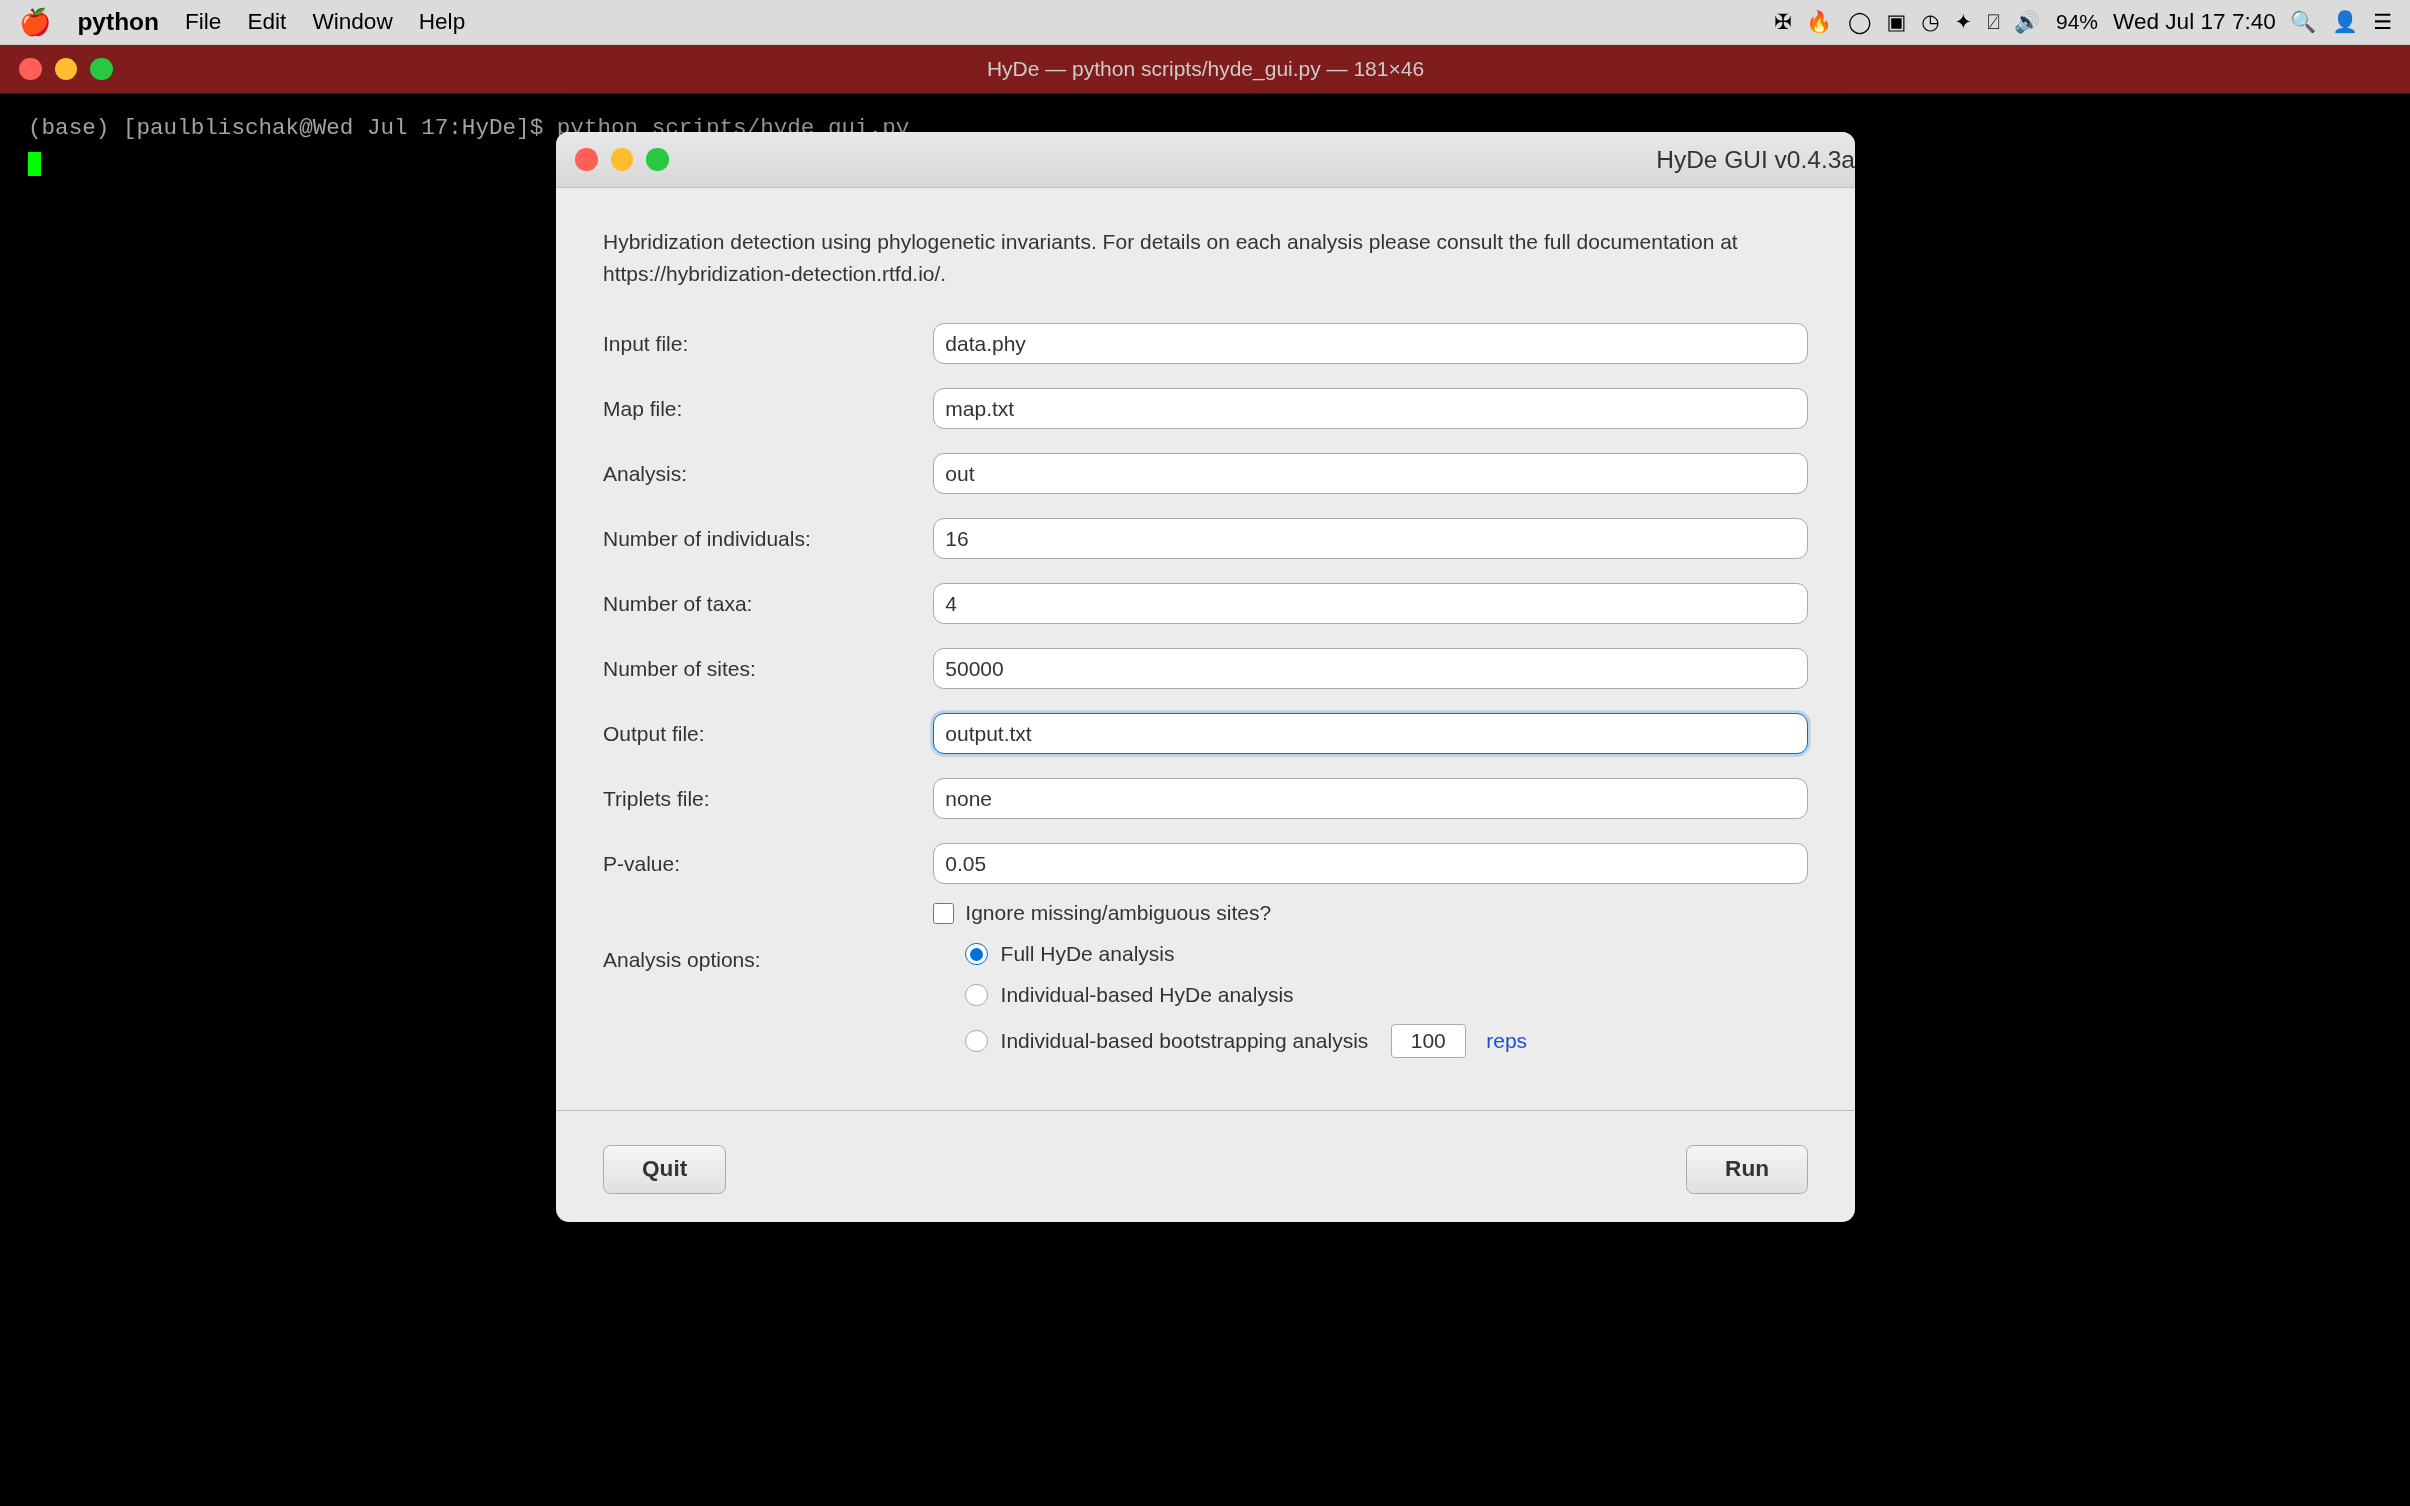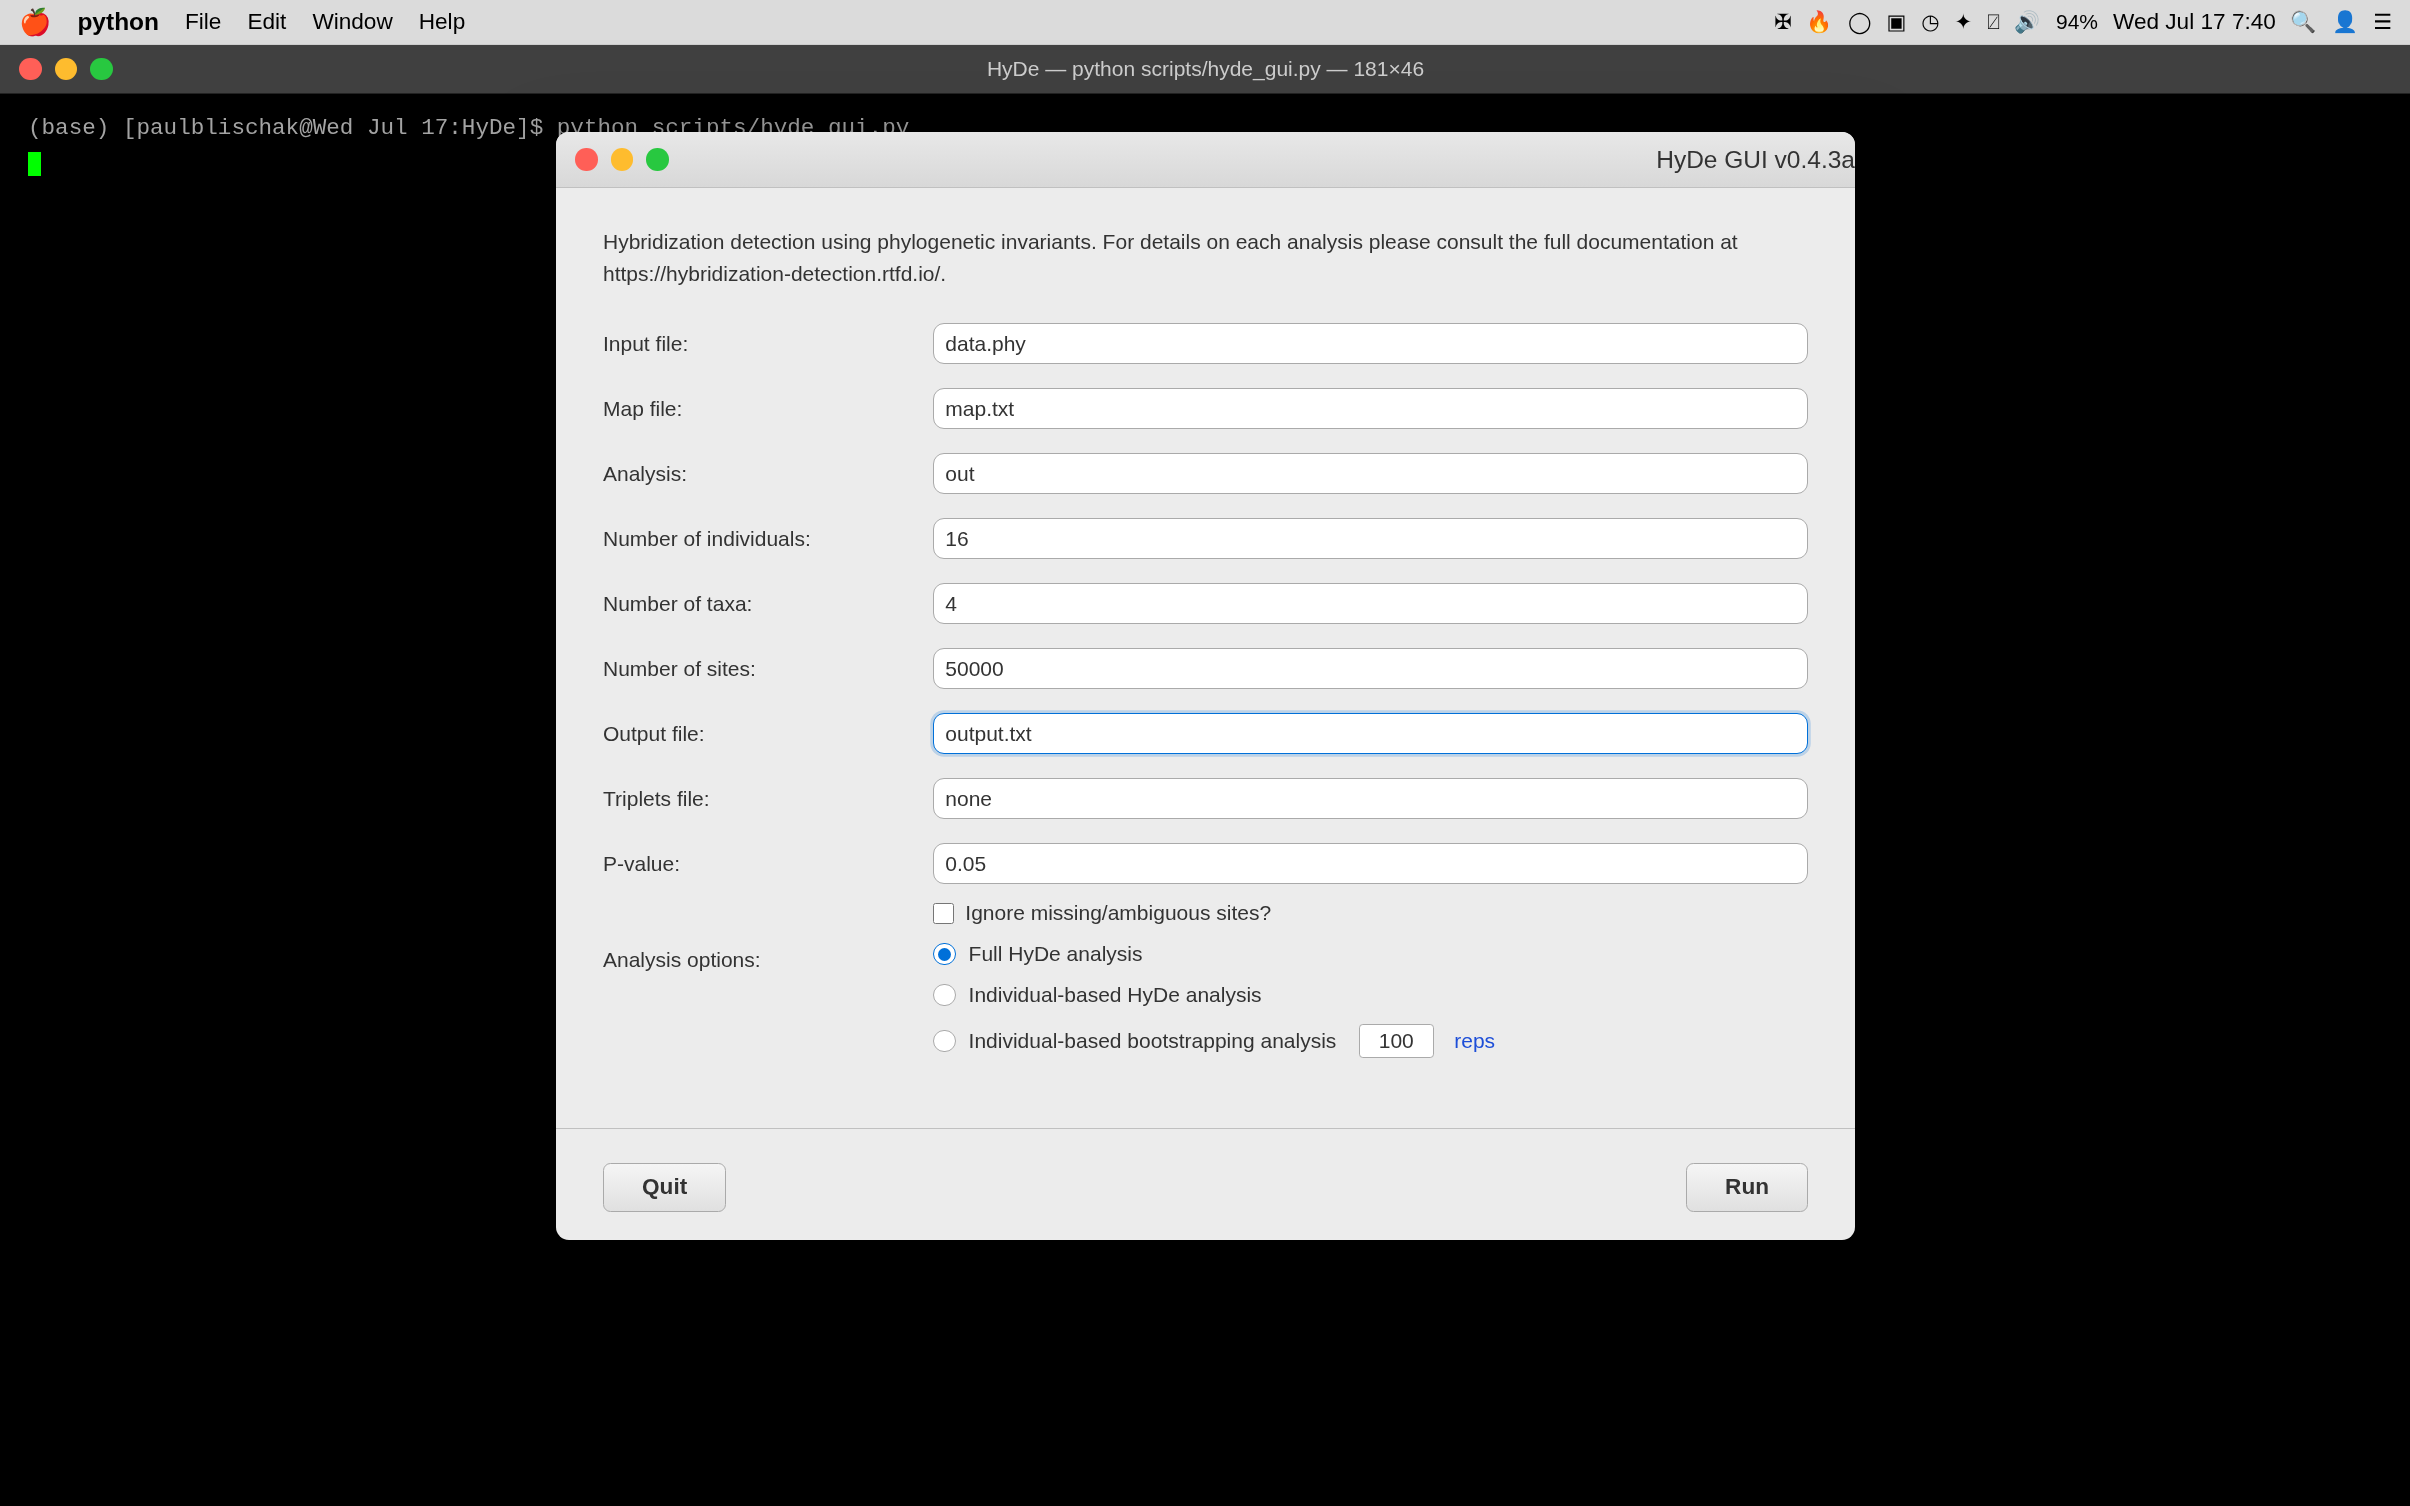--- a/index.html
+++ b/index.html
@@ -66,21 +66,21 @@
       font-weight: 500;
     }
 
     
     .terminal-titlebar {
       position: absolute;
       top: 45px;
       left: 0;
       right: 0;
       height: 49px;
-      background: #404040;
+      background: #7f1d1d;
       display: flex;
       align-items: center;
       justify-content: center;
       border-bottom: 0.9px solid #222;
     }
 
     .terminal-title-text {
       color: #ccc;
       font-size: 21px;
     }
@@ -228,21 +228,22 @@
     }
 
     .checkbox-label {
       font-size: 21px;
       color: #333;
     }
 
     .analysis-section {
       display: flex;
       align-items: flex-start;
-      margin-bottom: 23px;
+      margin-bottom: 5px;
+      gap: 32px;
     }
 
     .analysis-label {
       width: 330px;
       font-size: 21px;
       color: #333;
       padding-top: 5.6px;
     }
 
     .analysis-options {

